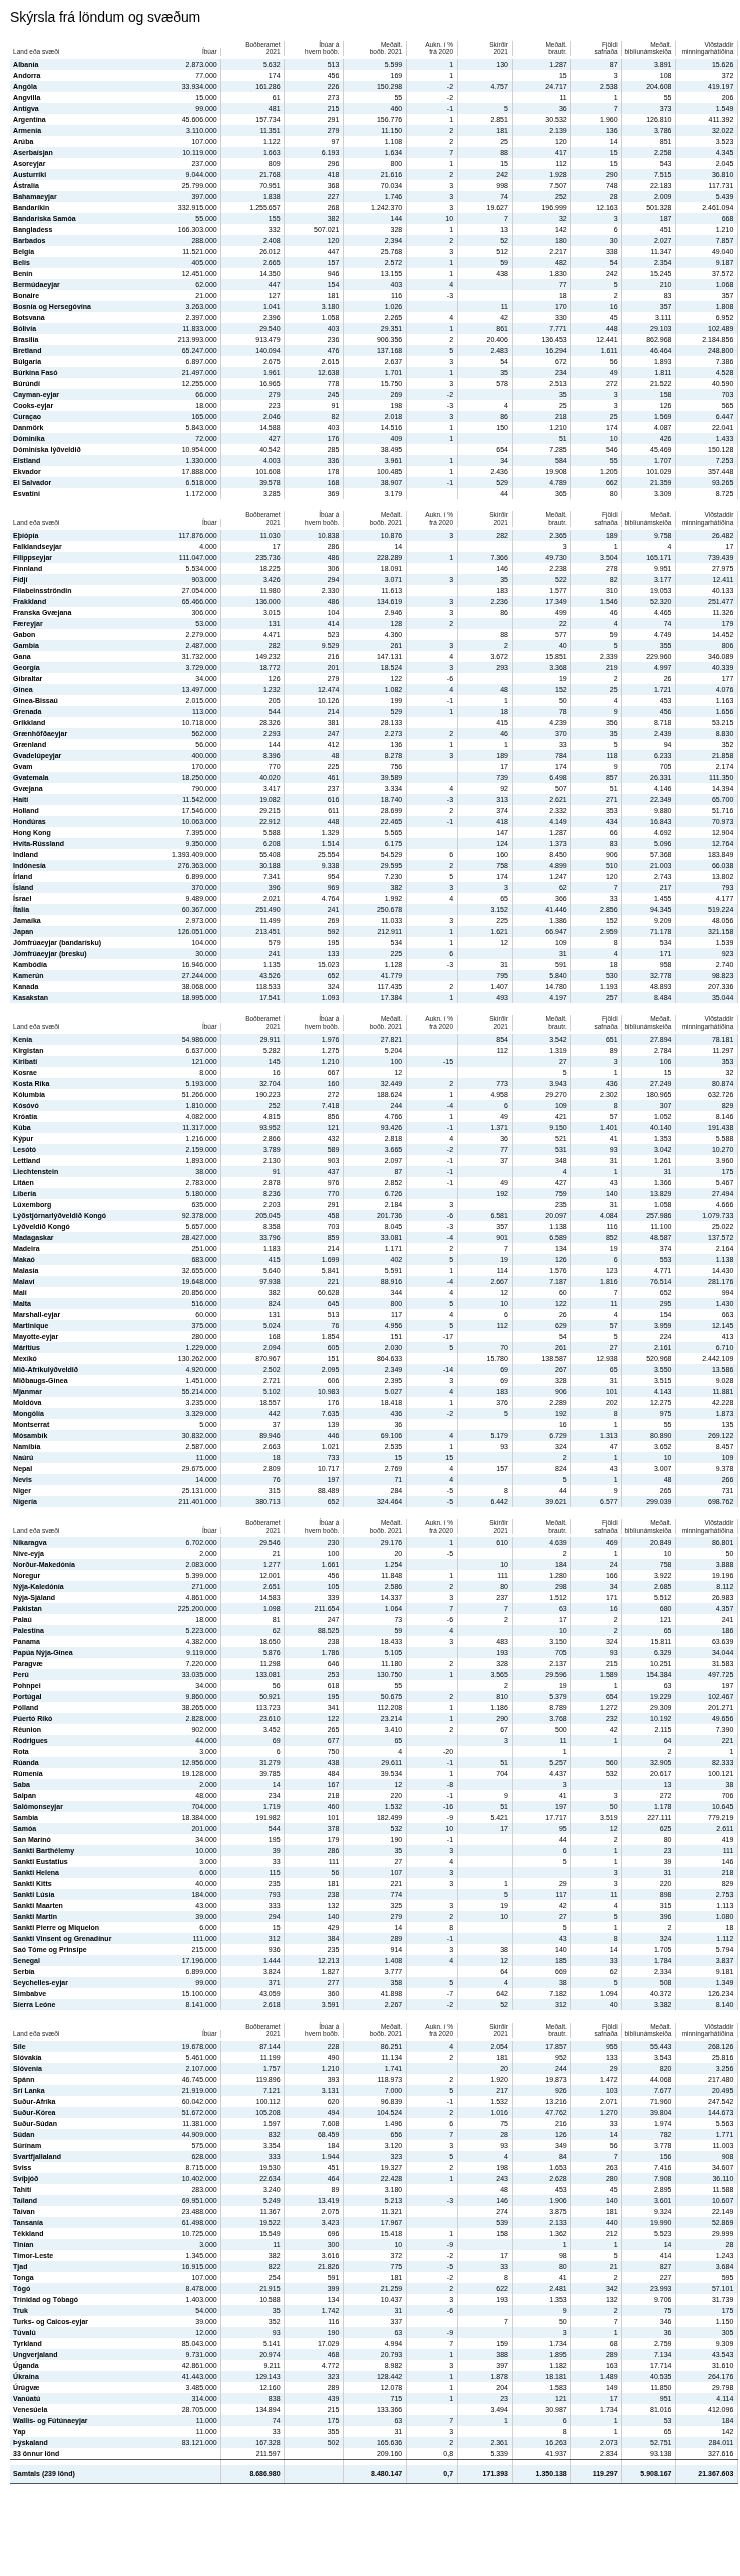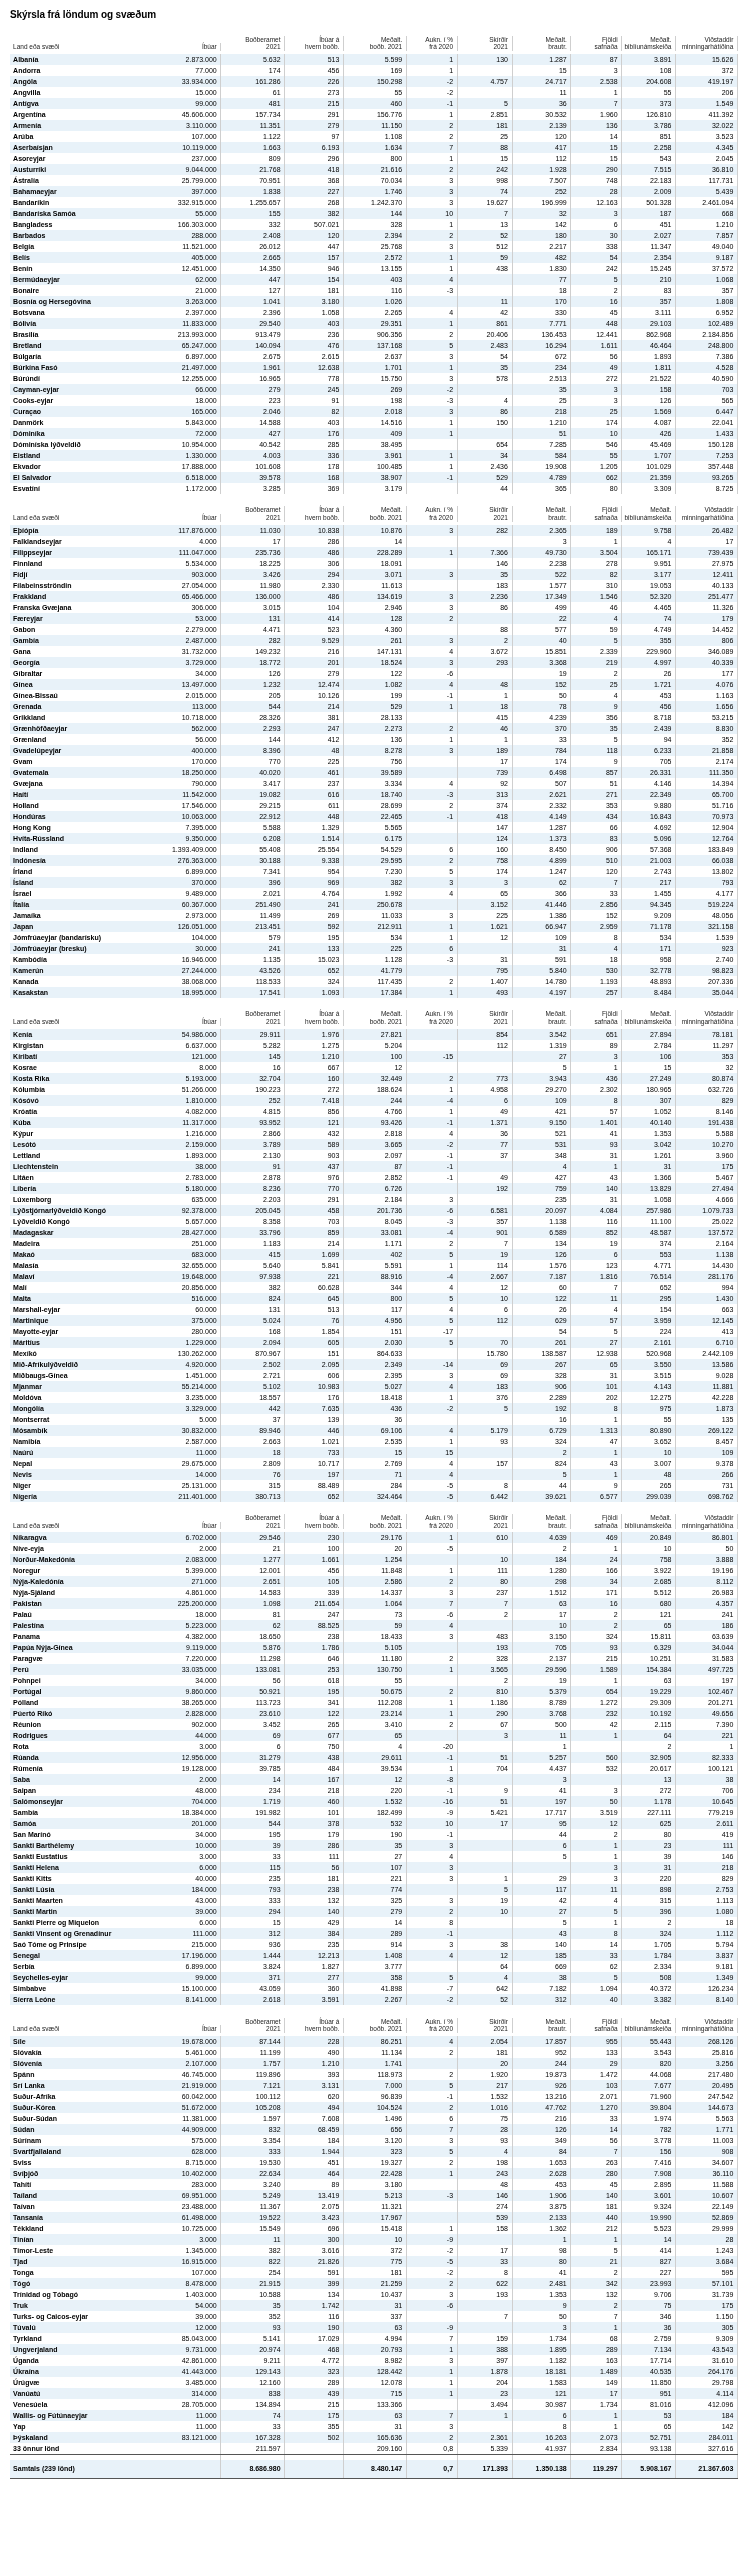--- a/index.html
+++ b/index.html
@@ -1,18 +1,18 @@
 <!DOCTYPE html>
 <html style="font-size:10px"><head>
 <meta charset="utf-8">
 <style>
   html,body{margin:0;padding:0;background:#ffffff;}
   body{width:740px;height:2576px;font-family:"Liberation Sans","DejaVu Sans",sans-serif;color:#000;overflow:hidden;}
   .page{padding:8.6px 0 0 10px;}
-  h1{font-size:10px;font-weight:bold;margin:0 0 3.7px 0;letter-spacing:-0.1px;}
+  h1{font-size:14px;font-weight:normal;margin:0 0 3.7px 0;letter-spacing:-0.1px;}
   .table{width:728px;}
   .hrow{display:flex;align-items:flex-end;padding:12.3px 0 3.1px 0;}
   .hcell{box-sizing:border-box;font-size:6.5px;line-height:7.7px;color:#222;text-align:right;padding-right:3.7px;white-space:nowrap;}
   .hcell .l1{display:block;}
   .hrow .c0{text-align:left;padding-left:3.1px;}
   .row{display:flex;align-items:center;height:11px;}
   .row.stripe{background:#e8f2f9;}
   .cell{box-sizing:border-box;font-size:7px;text-align:right;padding-right:3.7px;white-space:nowrap;overflow:hidden;height:100%;display:flex;align-items:center;justify-content:flex-end;}
   .cell.c0{justify-content:flex-start;text-align:left;padding-left:3.1px;font-weight:bold;}
   .c0{width:120px;}

